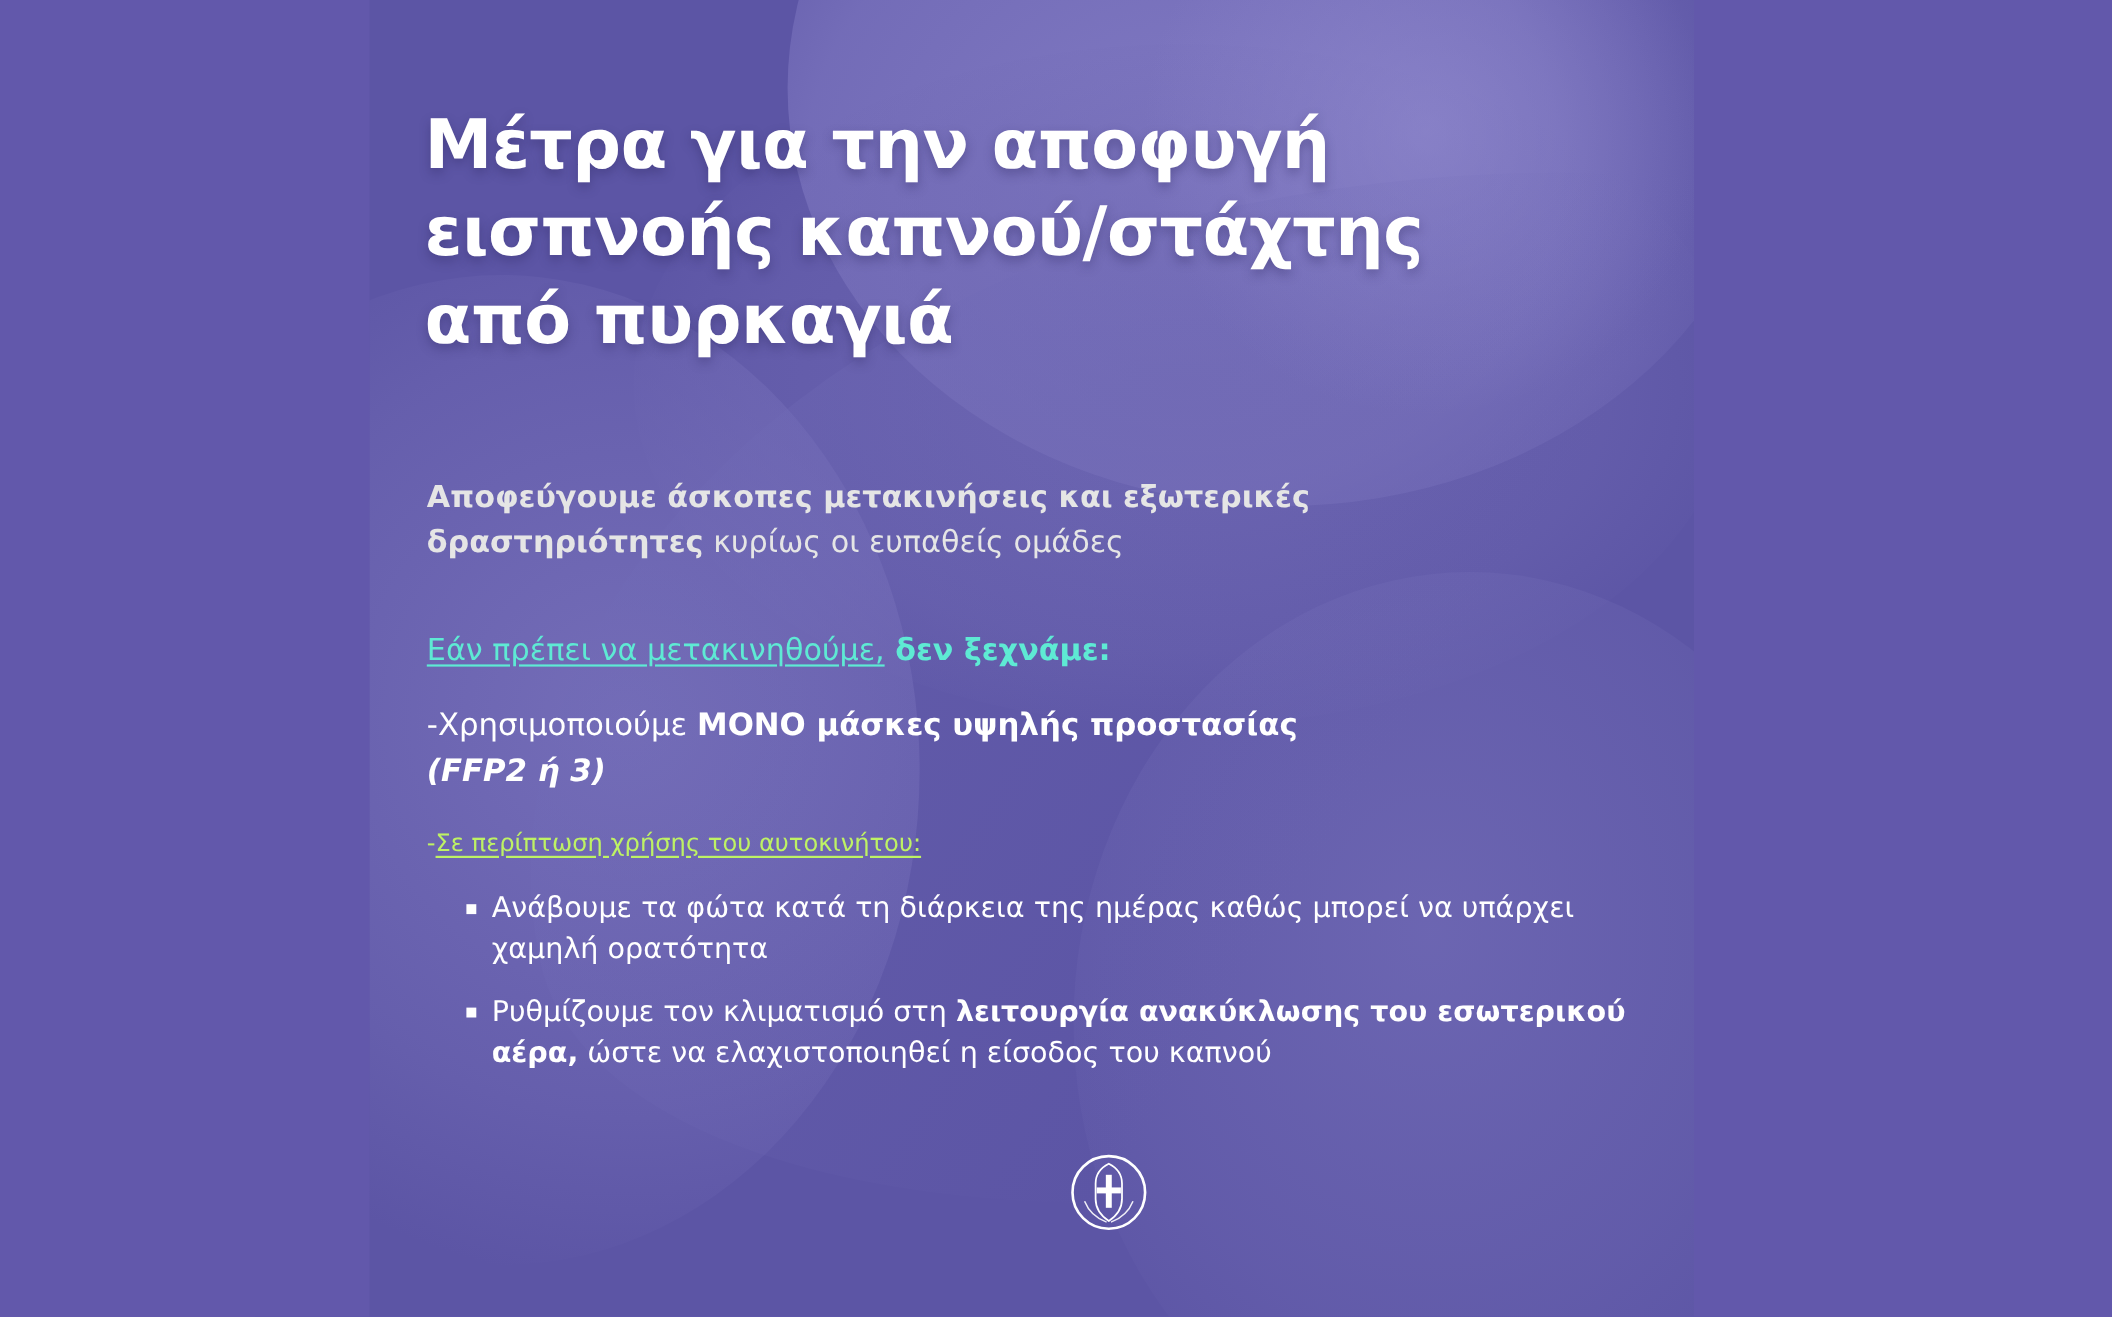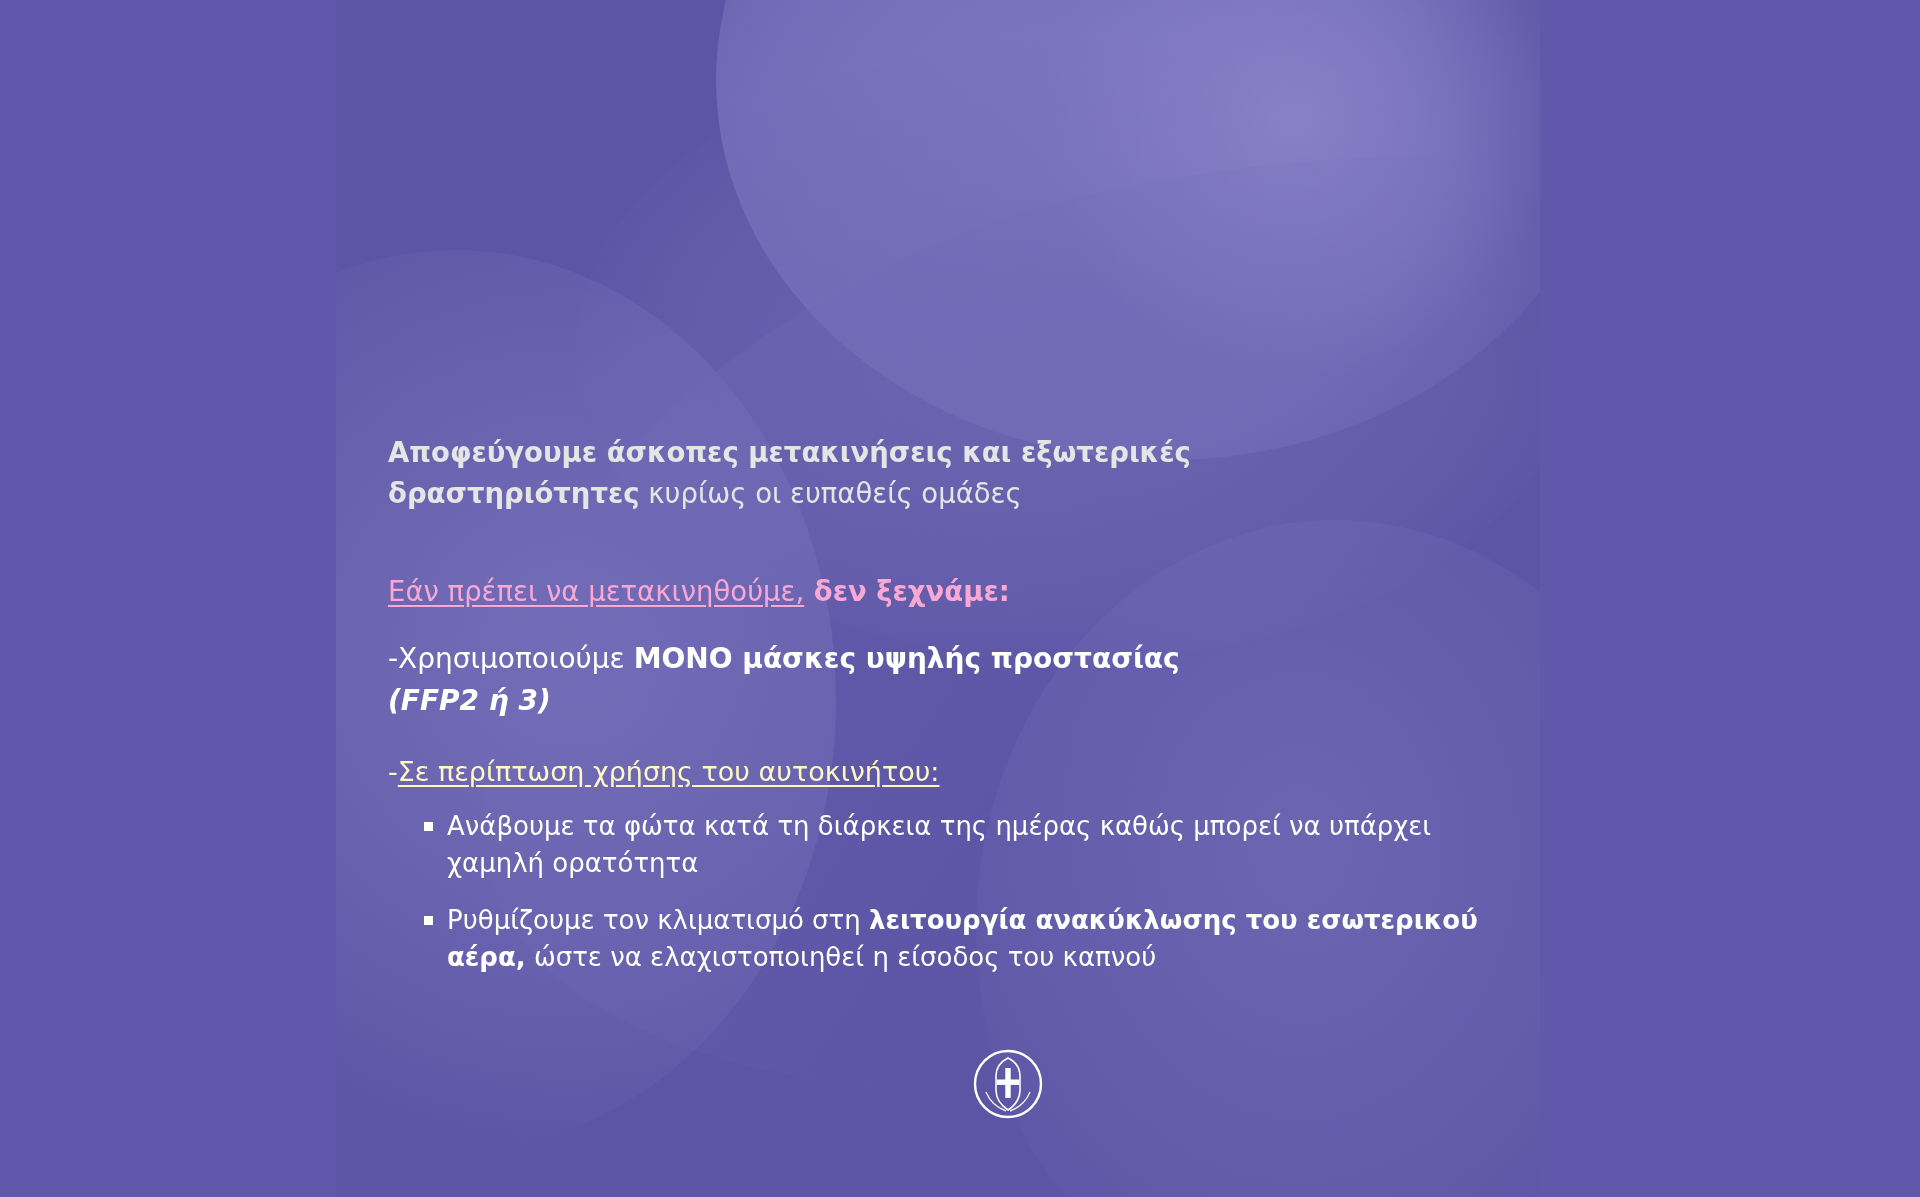--- a/index.html
+++ b/index.html
@@ -115,21 +115,21 @@
     line-height: 1.5;
     font-family: "DejaVu Sans", sans-serif;
   }
   .intro b { font-weight: 700; }
 
   .subhead {
     position: absolute;
     left: 52px;
     top: 572px;
     width: 1060px;
-    color: #f9a8d4;
+    color: #5eead4;
     font-size: 27.5px;
     line-height: 1.45;
   }
   .subhead .ul { text-decoration: underline; text-underline-offset: 4px; }
   .subhead b { font-weight: 700; }
 
   .para1 {
     position: absolute;
     left: 52px;
     top: 638px;
@@ -139,22 +139,22 @@
     line-height: 1.5;
   }
   .para1 b { font-weight: 700; }
   .para1 i { font-style: italic; font-weight: 700; margin-top: 40px; }
 
   .para2 {
     position: absolute;
     left: 52px;
     top: 752px;
     width: 1080px;
-    color: #fef9c3;
-    font-size: 27px;
+    color: #bef264;
+    font-size: 22px;
     line-height: 1.45;
   }
   .para2 .ul { text-decoration: underline; text-underline-offset: 4px; }
 
   .bullets {
     position: absolute;
     left: 88px;
     top: 808px;
     width: 1090px;
     color: #ffffff;
@@ -218,20 +218,25 @@
 
     <div class="blob blob-a"></div>
     <div class="blob blob-b"></div>
     <div class="blob blob-c"></div>
     <div class="blob blob-d"></div>
     <div class="blob blob-e"></div>
     <div class="swoosh"></div>
 
     <div class="content">
 
+      <div class="title">
+        <span class="line">Μέτρα για την αποφυγή</span>
+        <span class="line">εισπνοής καπνού/στάχτης</span>
+        <span class="line">από πυρκαγιά</span>
+      </div>
 
       <div class="intro"><b>Αποφεύγουμε άσκοπες μετακινήσεις και εξωτερικές δραστηριότητες</b><span> κυρίως οι ευπαθείς ομάδες</span></div>
 
       <div class="subhead"><span class="ul">Εάν πρέπει να μετακινηθούμε,</span><b> δεν ξεχνάμε:</b></div>
 
       <div class="para1"><span>-Χρησιμοποιούμε </span><b>ΜΟΝΟ μάσκες υψηλής προστασίας</b><br><i>(FFP2 ή 3)</i></div>
 
       <div class="para2"><span>-</span><span class="ul">Σε περίπτωση χρήσης του αυτοκινήτου:</span></div>
 
       <div class="bullets">

